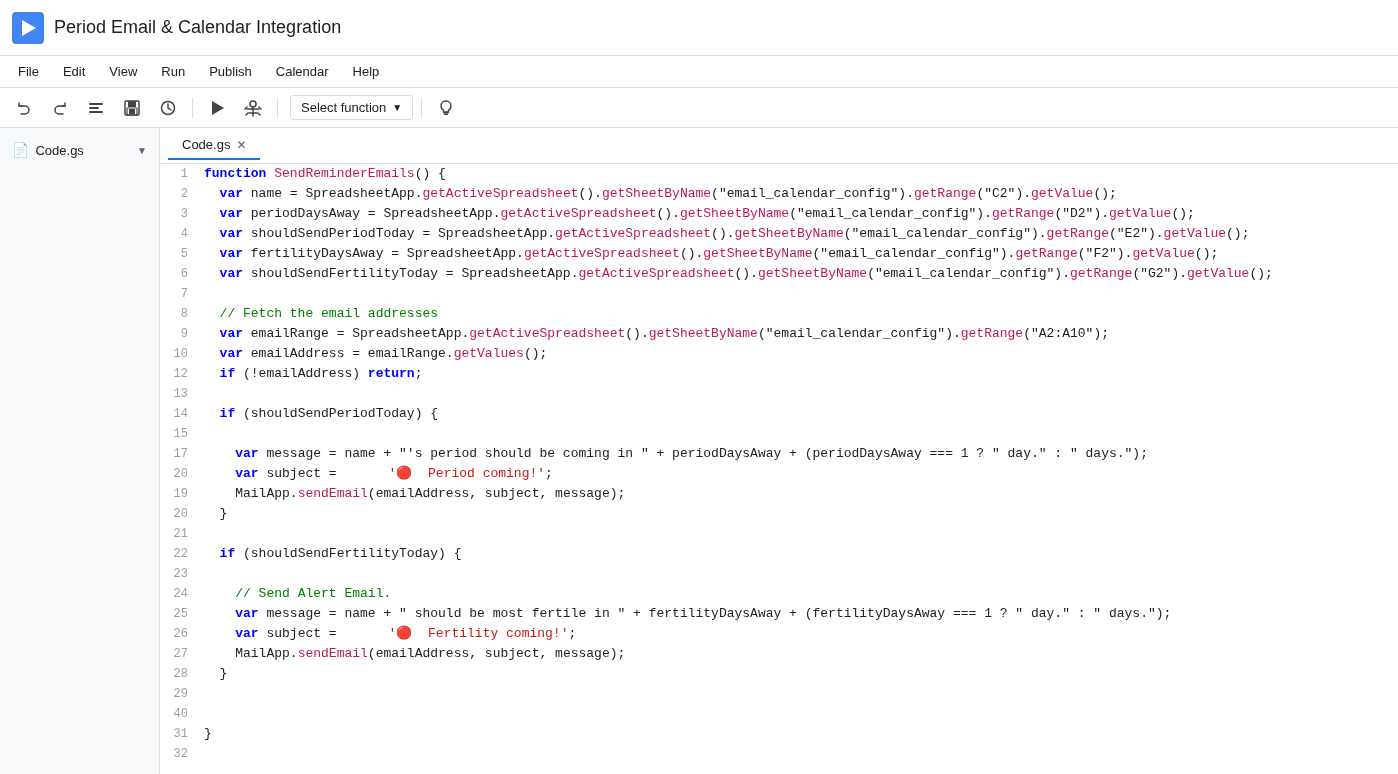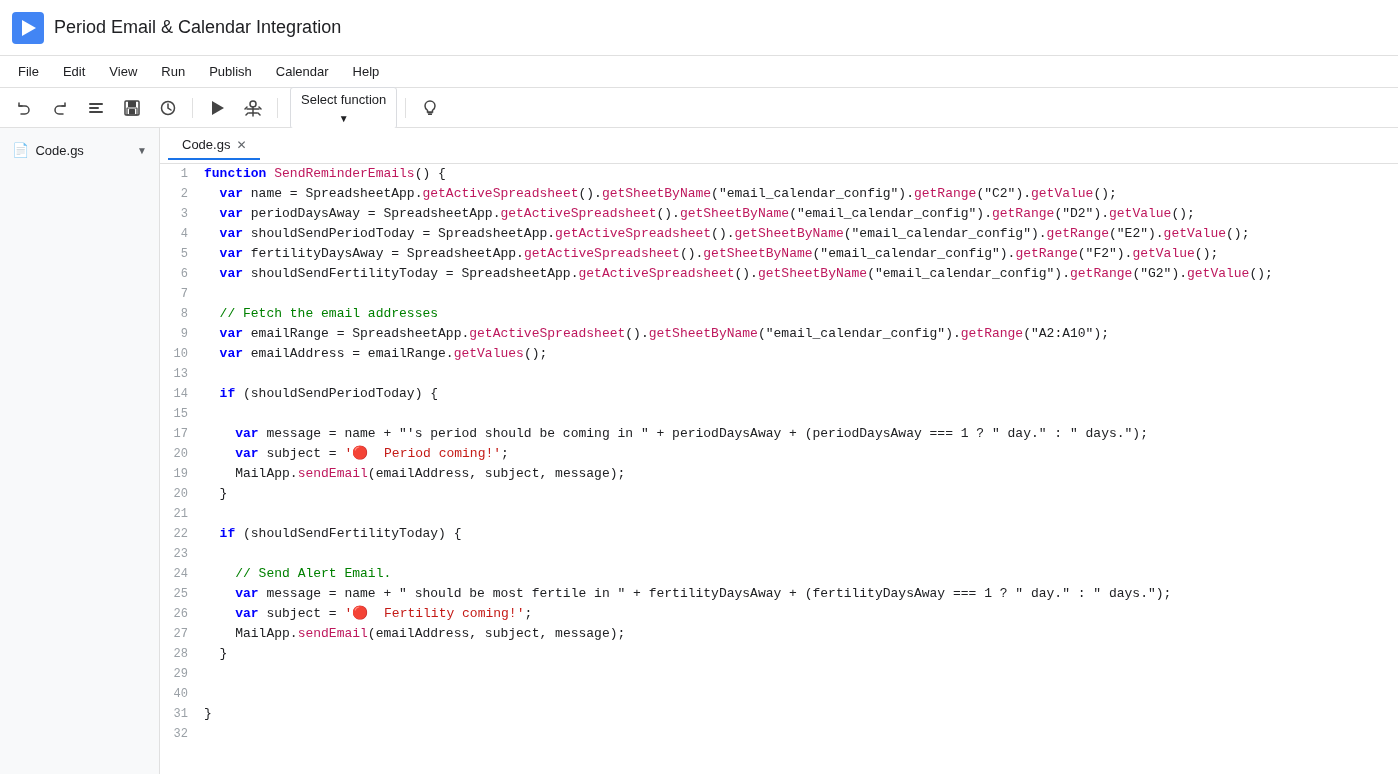--- a/index.html
+++ b/index.html
@@ -75,21 +75,20 @@
     #select-function-btn {
       display: flex; align-items: center; gap: 6px;
       padding: 4px 10px;
       border: 1px solid #dadce0;
       border-radius: 3px;
       font-size: 13px;
       color: #202124;
       cursor: pointer;
       background: #fff;
       margin-left: 4px;
-      flex-direction: column;
     }
 
     
     #main {
       display: flex;
       height: calc(774px - 40px - 32px - 40px);
     }
 
     
     #sidebar {
@@ -161,21 +160,21 @@
       vertical-align: top;
       white-space: nowrap;
     }
     .line-content {
       padding: 0 0 0 4px;
       white-space: pre;
       color: #202124;
     }
     
     .kw { color: #0000ff; font-weight: bold; }
-    .str { color: #c41a16; }
+    .str { color: #c41a16; margin-left: 44px; }
     .comment { color: #008000; }
     .method { color: #be185d; }
   </style>
 </head>
 <body>
 
 <div id="title-bar">
   <div id="app-logo">
     <svg width="20" height="20" viewBox="0 0 20 20">
       <polygon points="4,2 18,10 4,18" fill="white"></polygon>
@@ -314,20 +313,24 @@
             </tr>
             <tr>
               <td class="line-num">9</td>
               <td class="line-content">  <span class="kw">var</span> emailRange = SpreadsheetApp.<span class="method">getActiveSpreadsheet</span>().<span class="method">getSheetByName</span>("email_calendar_config").<span class="method">getRange</span>("A2:A10");</td>
             </tr>
             <tr>
               <td class="line-num">10</td>
               <td class="line-content">  <span class="kw">var</span> emailAddress = emailRange.<span class="method">getValues</span>();</td>
             </tr>
             <tr>
+              <td class="line-num">12</td>
+              <td class="line-content">  <span class="kw">if</span> (!emailAddress) <span class="kw">return</span>;</td>
+            </tr>
+            <tr>
               <td class="line-num">13</td>
               <td class="line-content"></td>
             </tr>
             <tr>
               <td class="line-num">14</td>
               <td class="line-content">  <span class="kw">if</span> (shouldSendPeriodToday) {</td>
             </tr>
             <tr>
               <td class="line-num">15</td>
               <td class="line-content"></td>

